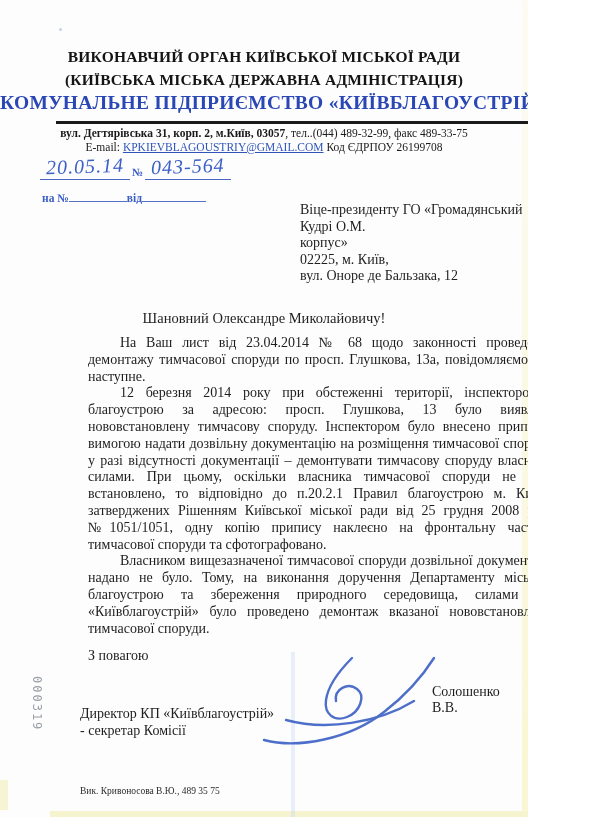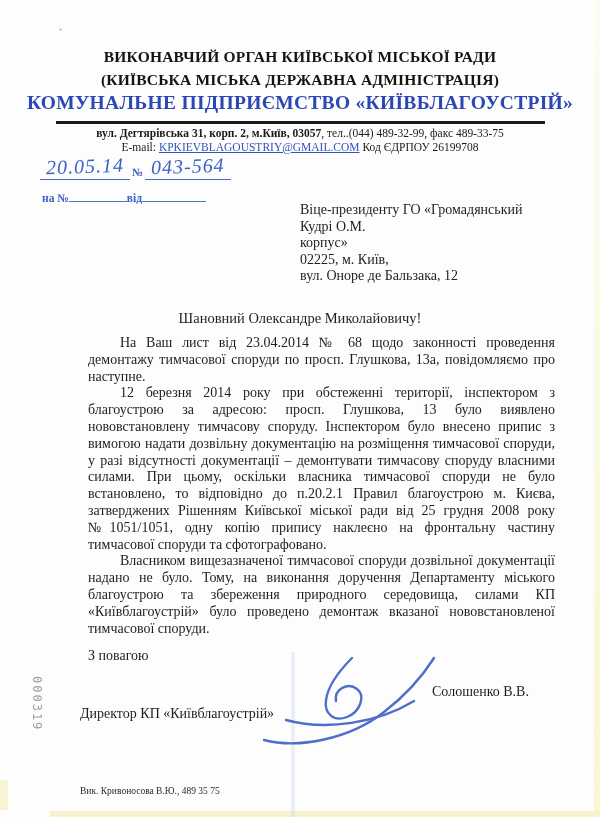--- a/index.html
+++ b/index.html
@@ -1,18 +1,18 @@
 <!DOCTYPE html>
 <html><head>
 <meta charset="utf-8">
 <style>
   html, body { margin: 0; padding: 0; background: #ffffff; }
   #page {
     position: relative;
-    width: 600px;
+    width: 528px;
     height: 817px;
     background: #fdfdfd;
     overflow: hidden;
     font-family: "Liberation Serif", "DejaVu Serif", serif;
     color: #1e1e20;
   }
 
   
   .edge-right { position:absolute; right:0; top:0; width:6px; height:817px;
     background: linear-gradient(to bottom, rgba(250,248,215,.25), rgba(248,245,200,.8)); }
@@ -110,20 +110,21 @@
   <div class="salutation">Шановний  Олександре Миколайовичу!</div>
   <div class="letter-body">
     <p>На Ваш лист від 23.04.2014 № 68 щодо законності проведення демонтажу тимчасової споруди по просп. Глушкова, 13а, повідомляємо про наступне.</p>
     <p>12 березня 2014 року при обстеженні території, інспектором з благоустрою за адресою: просп. Глушкова, 13 було виявлено нововстановлену тимчасову споруду. Інспектором було внесено припис з вимогою надати дозвільну документацію на розміщення тимчасової споруди, у разі відсутності документації – демонтувати тимчасову споруду власними силами. При цьому, оскільки власника тимчасової споруди не було встановлено, то відповідно до п.20.2.1 Правил благоустрою м. Києва, затверджених Рішенням Київської міської ради від 25 грудня 2008 року №1051/1051, одну копію припису наклеєно на фронтальну частину тимчасової споруди та сфотографовано.</p>
     <p>Власником вищезазначеної тимчасової споруди дозвільної документації надано не було. Тому, на виконання доручення Департаменту міського благоустрою та збереження природного середовища, силами КП «Київблагоустрій» було проведено демонтаж вказаної нововстановленої тимчасової споруди.</p>
   </div>
 
   <div class="closing">З повагою</div>
   <div class="director">
     <div>Директор КП «Київблагоустрій»</div>
+    <div>- секретар Комісії</div>
   </div>
   <svg class="sig-svg" viewBox="0 0 190 110">
     <g fill="none" stroke="#3b5fc4" stroke-width="2.4" stroke-linecap="round" opacity="0.9">
       <path d="M 96 14 C 84 26, 72 42, 70 56 C 68 70, 78 78, 91 73 C 104 68, 110 52, 101 45 C 92 38, 78 45, 80 57"></path>
       <path d="M 8 96 C 42 105, 94 95, 128 68 C 150 51, 166 33, 178 14"></path>
       <path d="M 30 76 C 70 87, 122 79, 158 57"></path>
     </g>
   </svg>
   <div class="sig-name">Солошенко В.В.</div>
 

